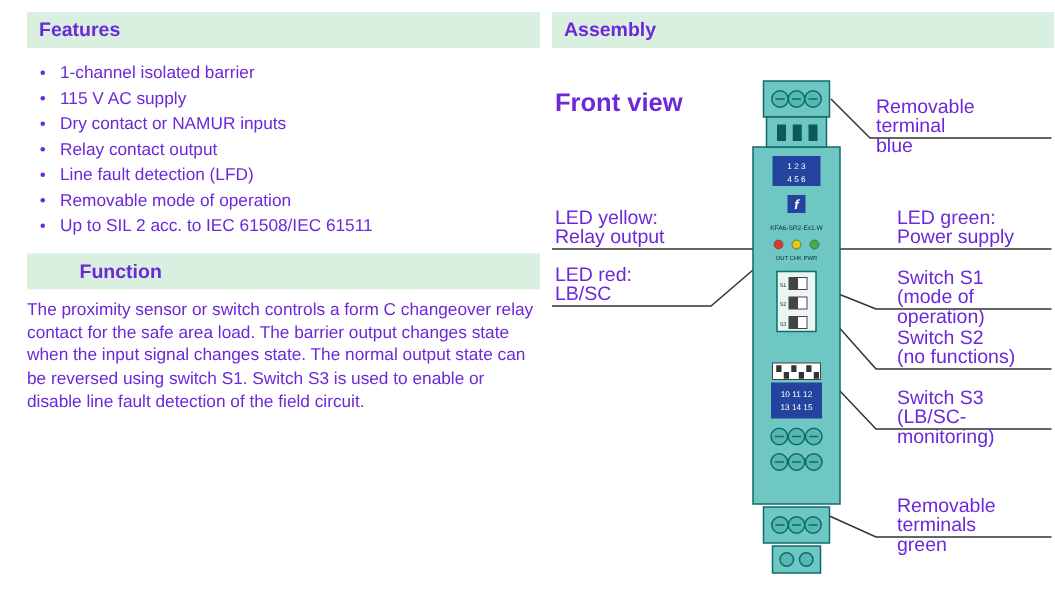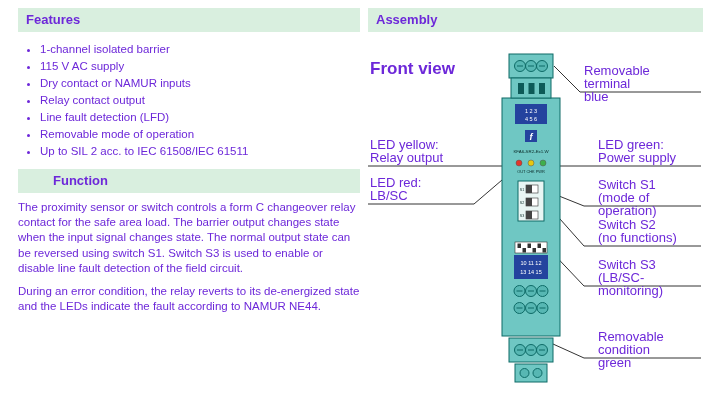--- a/index.html
+++ b/index.html
@@ -35,21 +35,20 @@
       <li>Line fault detection (LFD)</li>
       <li>Removable mode of operation</li>
       <li>Up to SIL 2 acc. to IEC 61508/IEC 61511</li>
     </ul>
 
     <div class="sec-header func-header">
       <span>Function</span>
     </div>
     <div class="func-text">
       <p>The proximity sensor or switch controls a form C changeover relay contact for the safe area load. The barrier output changes state when the input signal changes state. The normal output state can be reversed using switch S1. Switch S3 is used to enable or disable line fault detection of the field circuit.</p>
-      <p>During an error condition, the relay reverts to its de-energized state and the LEDs indicate the fault according to NAMUR NE44.</p>
     </div>
   </div>
 
   <div class="col-right">
     <div class="sec-header">
       <span>Assembly</span>
     </div>
 
     <div class="diagram">
 
@@ -197,19 +196,19 @@
         <span>Switch S2</span>
         <span>(no functions)</span>
       </div>
 
       <div class="lbl" style="left:230px;top:208px;width:103px;">
         <span>Switch S3</span>
         <span>(LB/SC-monitoring)</span>
       </div>
 
       <div class="lbl" style="left:230px;top:280px;width:103px;">
-        <span>Removable condition</span>
+        <span>Removable terminals</span>
         <span>green</span>
       </div>
 
     </div>
   </div>
 </div>
 
 </body></html>

